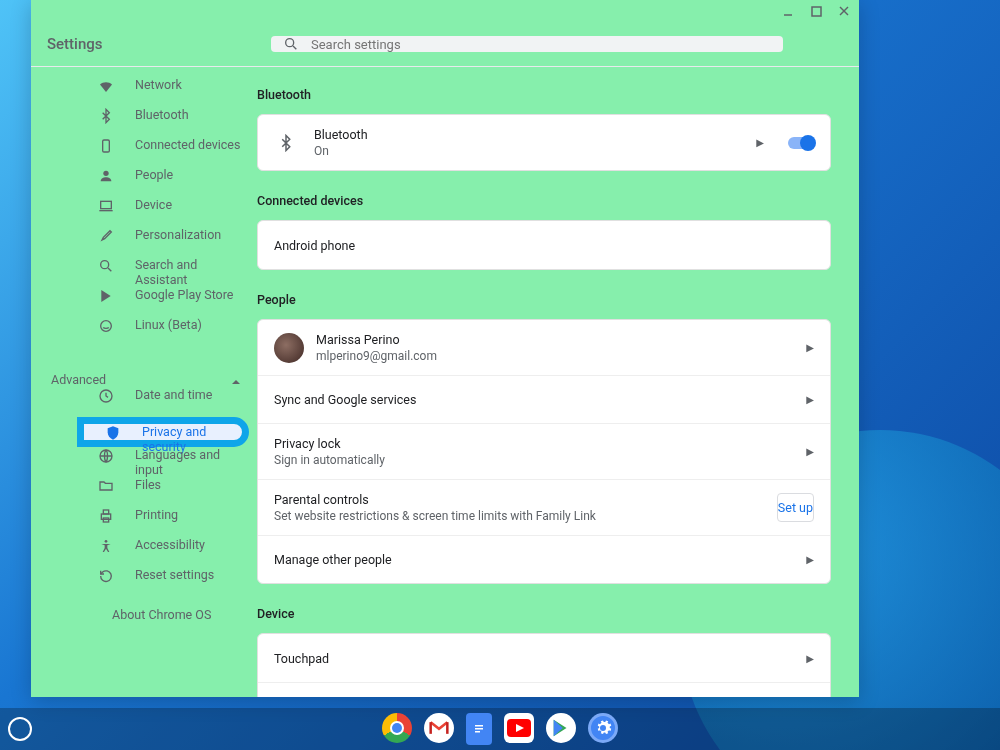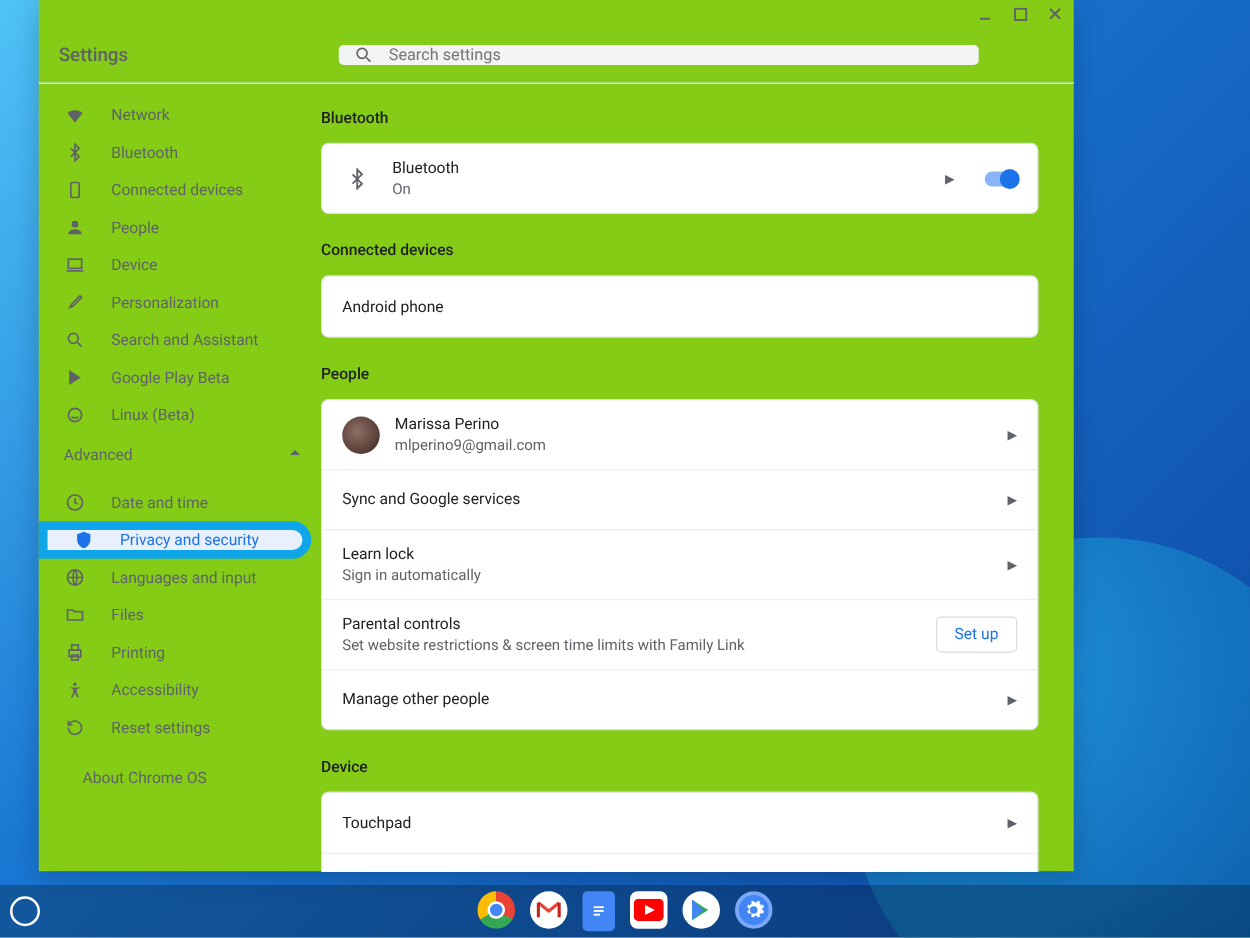--- a/index.html
+++ b/index.html
@@ -1,44 +1,44 @@
 <!DOCTYPE html>
 <html><head>
 <meta charset="utf-8">
 <style>
 * { margin: 0; padding: 0; box-sizing: border-box; font-family: Roboto, "Segoe UI", Arial, sans-serif; }
 body { width: 1000px; height: 750px; overflow: hidden; background: linear-gradient(135deg, #4fc3f7 0%, #1976d2 40%, #0d47a1 100%); position: relative; }
 .bg-wave { position: absolute; right: -80px; bottom: -80px; width: 400px; height: 400px; background: radial-gradient(circle at 30% 30%, #29b6f6, #01579b); border-radius: 50%; opacity: 0.6; }
-.window { position: absolute; left: 31px; top: 0; width: 828px; height: 697px; background: #84cc16; display: flex; flex-direction: column; box-shadow: 0 4px 20px rgba(0,0,0,0.2); }
+.window { position: absolute; left: 31px; top: 0; width: 828px; height: 697px; background: #86efac; display: flex; flex-direction: column; box-shadow: 0 4px 20px rgba(0,0,0,0.2); }
 .titlebar { height: 22px; display: flex; justify-content: flex-end; align-items: center; padding-right: 8px; gap: 14px; }
 .tb-btn { width: 14px; height: 14px; display: flex; align-items: center; justify-content: center; color: #5f6368; cursor: pointer; }
 .header-row { height: 44px; display: flex; align-items: center; padding: 0 16px; }
 .app-title { font-size: 15px; font-weight: 500; color: #5f6368; margin-left: 0; }
 .search-wrap { margin-left: auto; margin-right: 60px; width: 512px; height: 16px; background: #f1f3f4; border-radius: 4px; display: flex; align-items: center; padding: 0 12px; gap: 12px; }
 .search-wrap input { border: none; background: transparent; outline: none; font-size: 13px; color: #5f6368; flex: 1; }
 .body { flex: 1; display: flex; border-top: 1px solid #e8eaed; min-height: 0; }
 .sidebar { width: 226px; padding: 10px 0; overflow-y: auto; }
-.side-item { height: 30px; display: flex; align-items: center; padding-left: 20px; gap: 20px; font-size: 12.5px; color: #5f6368; cursor: pointer; border-radius: 0 16px 16px 0; margin-right: 8px; }
+.side-item { height: 30px; display: flex; align-items: flex-start; padding-left: 20px; gap: 20px; font-size: 12.5px; color: #5f6368; cursor: pointer; border-radius: 0 16px 16px 0; margin-right: 8px; margin-left: 46px; }
 .side-item .icn { width: 18px; height: 18px; display: flex; align-items: center; justify-content: center; flex-shrink: 0; }
 .side-item.selected { background: #e8f0fe; color: #1a73e8; border: 7px solid #0ea5e9; }
 .side-sep { height: 10px; }
-.adv-row { height: 30px; display: flex; align-items: flex-start; justify-content: space-between; padding: 0 16px 0 20px; font-size: 12.5px; color: #5f6368; cursor: pointer; }
+.adv-row { height: 30px; display: flex; align-items: flex-end; justify-content: space-between; padding: 0 16px 0 20px; font-size: 12.5px; color: #5f6368; cursor: pointer; }
 .content { flex: 1; overflow-y: auto; padding: 12px 28px 20px 0; }
 .section-title { font-size: 12.5px; color: #202124; font-weight: 500; margin: 8px 0 12px 0; }
 .card { border: 1px solid #e0e0e0; border-radius: 6px; background: #fff; }
 .row { display: flex; align-items: center; padding: 12px 16px; min-height: 48px; position: relative; }
 .row + .row { border-top: 1px solid #eee; }
 .row .row-icn { width: 24px; display: flex; justify-content: center; margin-right: 16px; color: #5f6368; }
 .row .row-txt { flex: 1; }
 .row .row-title { font-size: 12.5px; color: #202124; }
 .row .row-sub { font-size: 12px; color: #5f6368; margin-top: 2px; }
 .chev { color: #5f6368; font-size: 10px; }
 .toggle { width: 26px; height: 12px; background: #8ab4f8; border-radius: 8px; position: relative; margin-left: 24px; }
 .toggle::after { content: ""; position: absolute; right: -2px; top: -2px; width: 16px; height: 16px; background: #1a73e8; border-radius: 50%; }
-.setup-btn { border: 1px solid #dadce0; background: #fff; color: #1a73e8; font-size: 12.5px; padding: 6px 14px; border-radius: 4px; cursor: pointer; }
+.setup-btn { border: 1px solid #dadce0; background: #fff; color: #1a73e8; font-size: 12.5px; padding: 6px 0; border-radius: 4px; cursor: pointer; }
 .link { color: #1a73e8; cursor: pointer; }
 .avatar { width: 30px; height: 30px; border-radius: 50%; background: radial-gradient(circle at 40% 40%, #8d6e63, #3e2723); margin-right: 12px; flex-shrink: 0; }
 .shelf { position: absolute; bottom: 0; left: 0; right: 0; height: 42px; background: rgba(0,0,0,0.25); display: flex; align-items: center; padding: 0 8px; }
 .launcher { width: 24px; height: 24px; border: 2px solid #fff; border-radius: 50%; cursor: pointer; }
 .shelf-center { position: absolute; left: 50%; transform: translateX(-50%); display: flex; gap: 12px; }
 .shelf-ic { width: 30px; height: 30px; border-radius: 50%; display: flex; align-items: center; justify-content: center; font-size: 16px; cursor: pointer; position: relative; }
 .chrome { background: conic-gradient(#ea4335 0 120deg, #34a853 120deg 240deg, #fbbc05 240deg 360deg); }
 .chrome::after { content:""; position:absolute; width:14px; height:14px; background:#fff; border-radius:50%; }
 .chrome::before { content:""; position:absolute; width:10px; height:10px; background:#4285f4; border-radius:50%; z-index:1; }
 .gmail { background:#fff; }
@@ -146,21 +146,21 @@
             </svg>
           </span>
           <span>Search and Assistant</span>
         </div>
       <div class="side-item">
           <span class="icn">
             <svg width="16" height="16" viewBox="0 0 24 24" fill="#5f6368">
               <path d="M5 3l14 9-14 9V3z"></path>
             </svg>
           </span>
-          <span>Google Play Beta</span>
+          <span>Google Play Store</span>
         </div>
       <div class="side-item">
           <span class="icn">
             <svg width="16" height="16" viewBox="0 0 24 24" fill="none" stroke="#5f6368" stroke-width="2">
               <circle cx="12" cy="12" r="8"></circle>
               <path d="M8 14c1 2 7 2 8 0"></path>
             </svg>
           </span>
           <span>Linux (Beta)</span>
         </div>
@@ -282,21 +282,21 @@
           <span class="chev">▶</span>
         </div>
         <div class="row">
           <div class="row-txt">
               <div class="row-title">Sync and Google services</div>
             </div>
           <span class="chev">▶</span>
         </div>
         <div class="row">
           <div class="row-txt">
-            <div class="row-title">Learn lock</div>
+            <div class="row-title">Privacy lock</div>
             <div class="row-sub">Sign in automatically</div>
           </div>
           <span class="chev">▶</span>
         </div>
         <div class="row">
           <div class="row-txt">
             <div class="row-title">Parental controls</div>
             <div class="row-sub">Set website restrictions &amp; screen time limits with Family Link</div>
           </div>
           <button class="setup-btn">Set up</button>

